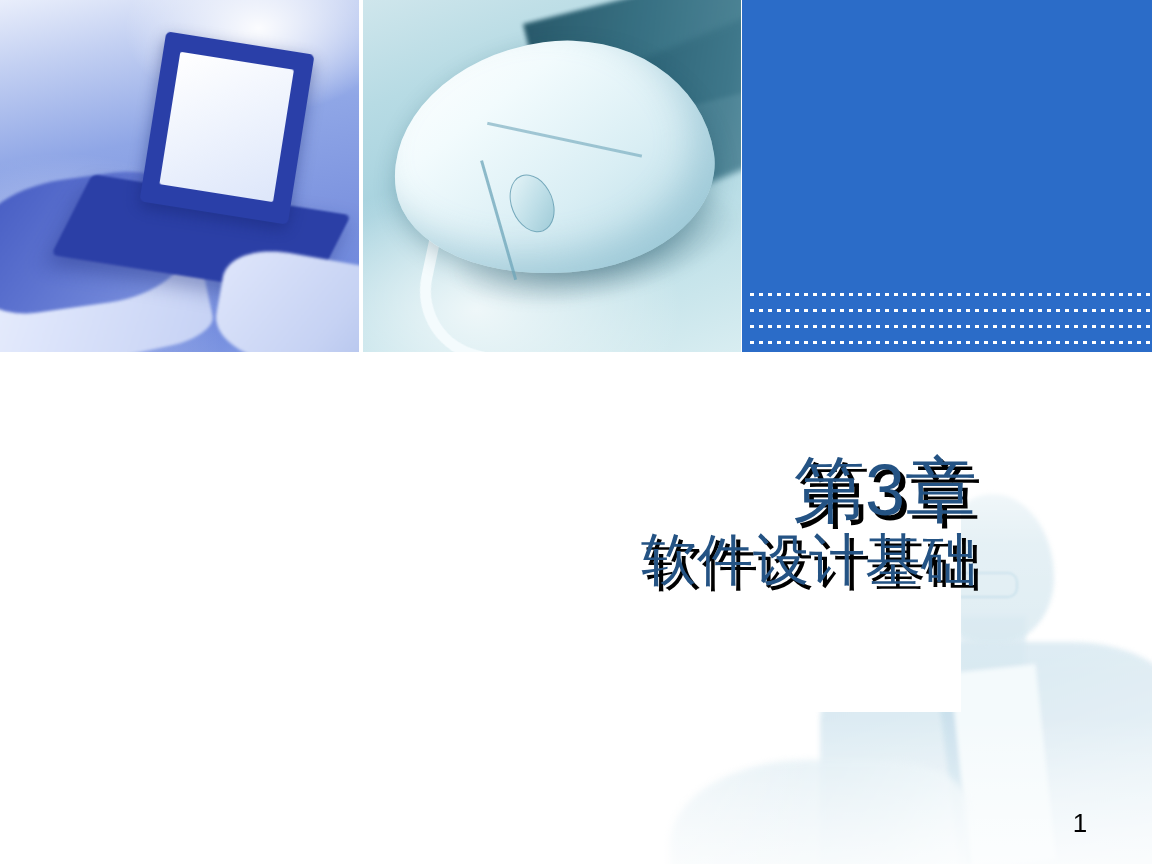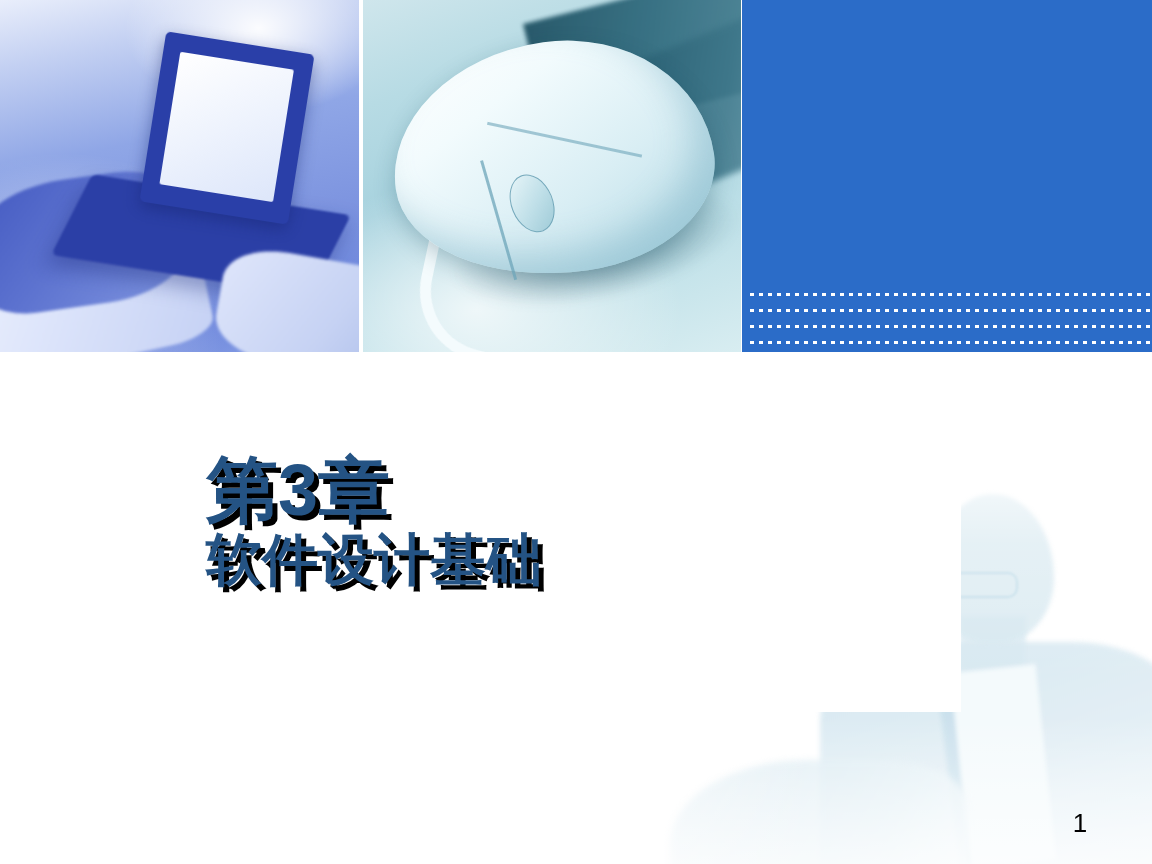--- a/index.html
+++ b/index.html
@@ -280,26 +280,26 @@
     left: 196px;
     top: 404px;
     width: 765px;
     height: 308px;
     background: #ffffff;
   }
 
   
   .title-block {
     position: absolute;
-    left: 206px;
+    left: 212px;
     top: 452px;
     width: 765px;
-    text-align: left;
+    text-align: right;
     line-height: 1.08;
-    font-weight: bold;
+    font-weight: normal;
     white-space: nowrap;
     color: #245384;
     text-shadow: 5px 5px 0 #000000;
   }
   .title-line1 { font-size: 72px; letter-spacing: 0px; }
   .title-line2 { font-size: 56px; letter-spacing: 0px; }
 
   
   .slide-number {
     position: absolute;

